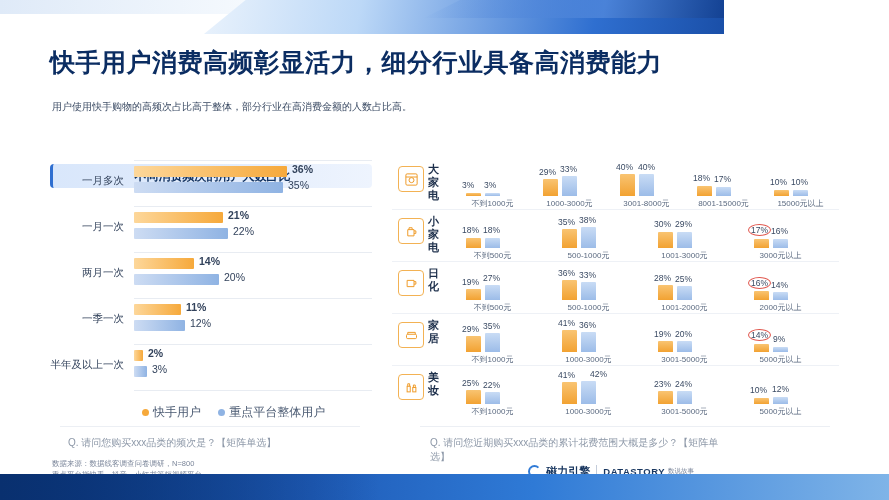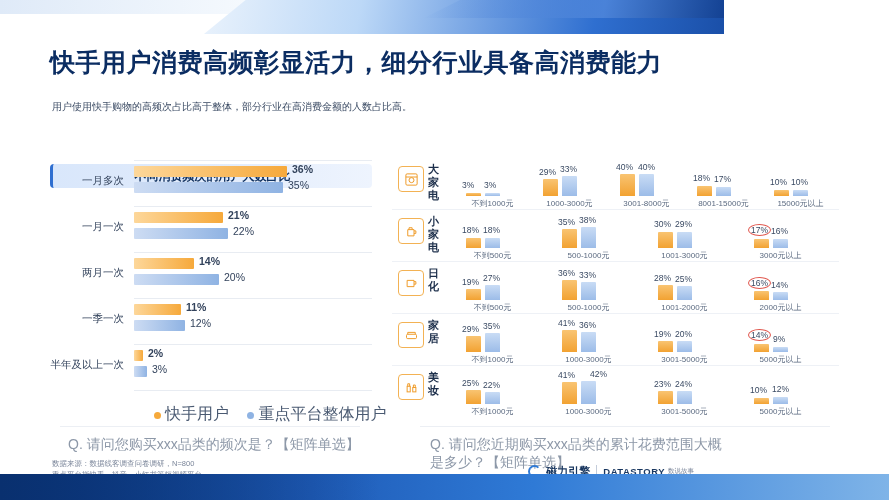--- a/index.html
+++ b/index.html
@@ -75,28 +75,28 @@
   .bar.blue { background: linear-gradient(90deg,#cddcf3 0%, #8fb3e3 100%); margin-top:5px; }
   .bar .val {
     position:absolute; left:calc(100% + 5px); top:-3px;
     font-size:10.5px; color:#33435c; white-space:nowrap; font-weight:bold;
   }
   .bar.blue .val { font-weight:normal; }
   .grid-line {
     position:absolute; left:84px; width:238px; height:1px; background:#e8ecf2;
   }
 
-  .legend { position:absolute; left:154px; top:404px; font-size:16px; color:#4a5a72; }
+  .legend { position:absolute; left:142px; top:404px; font-size:12px; color:#4a5a72; }
   .legend i { display:inline-block; width:7px; height:7px; border-radius:50%; margin-right:4px; }
   .legend .o { background:#f6a93b; }
   .legend .b { background:#8fb3e3; }
   .legend span { margin-right:14px; }
 
   .qnote {
-    position:absolute; font-size:14px; color:#8d98a8;
+    position:absolute; font-size:10px; color:#8d98a8;
   }
   .qnote-left { left:68px; top:436px; }
   .qnote-right { left:430px; top:436px; }
   .divider-left { position:absolute; left:60px; top:426px; width:300px; height:1px; background:#eceff4; }
   .divider-right { position:absolute; left:420px; top:426px; width:410px; height:1px; background:#eceff4; }
 
   
   .right-chart { position:absolute; left:392px; top:158px; width:447px; height:266px; }
   .rrow { position:absolute; left:0; width:447px; height:52px; border-bottom:1px solid #eef1f6; }
   .rrow .icon-wrap {

